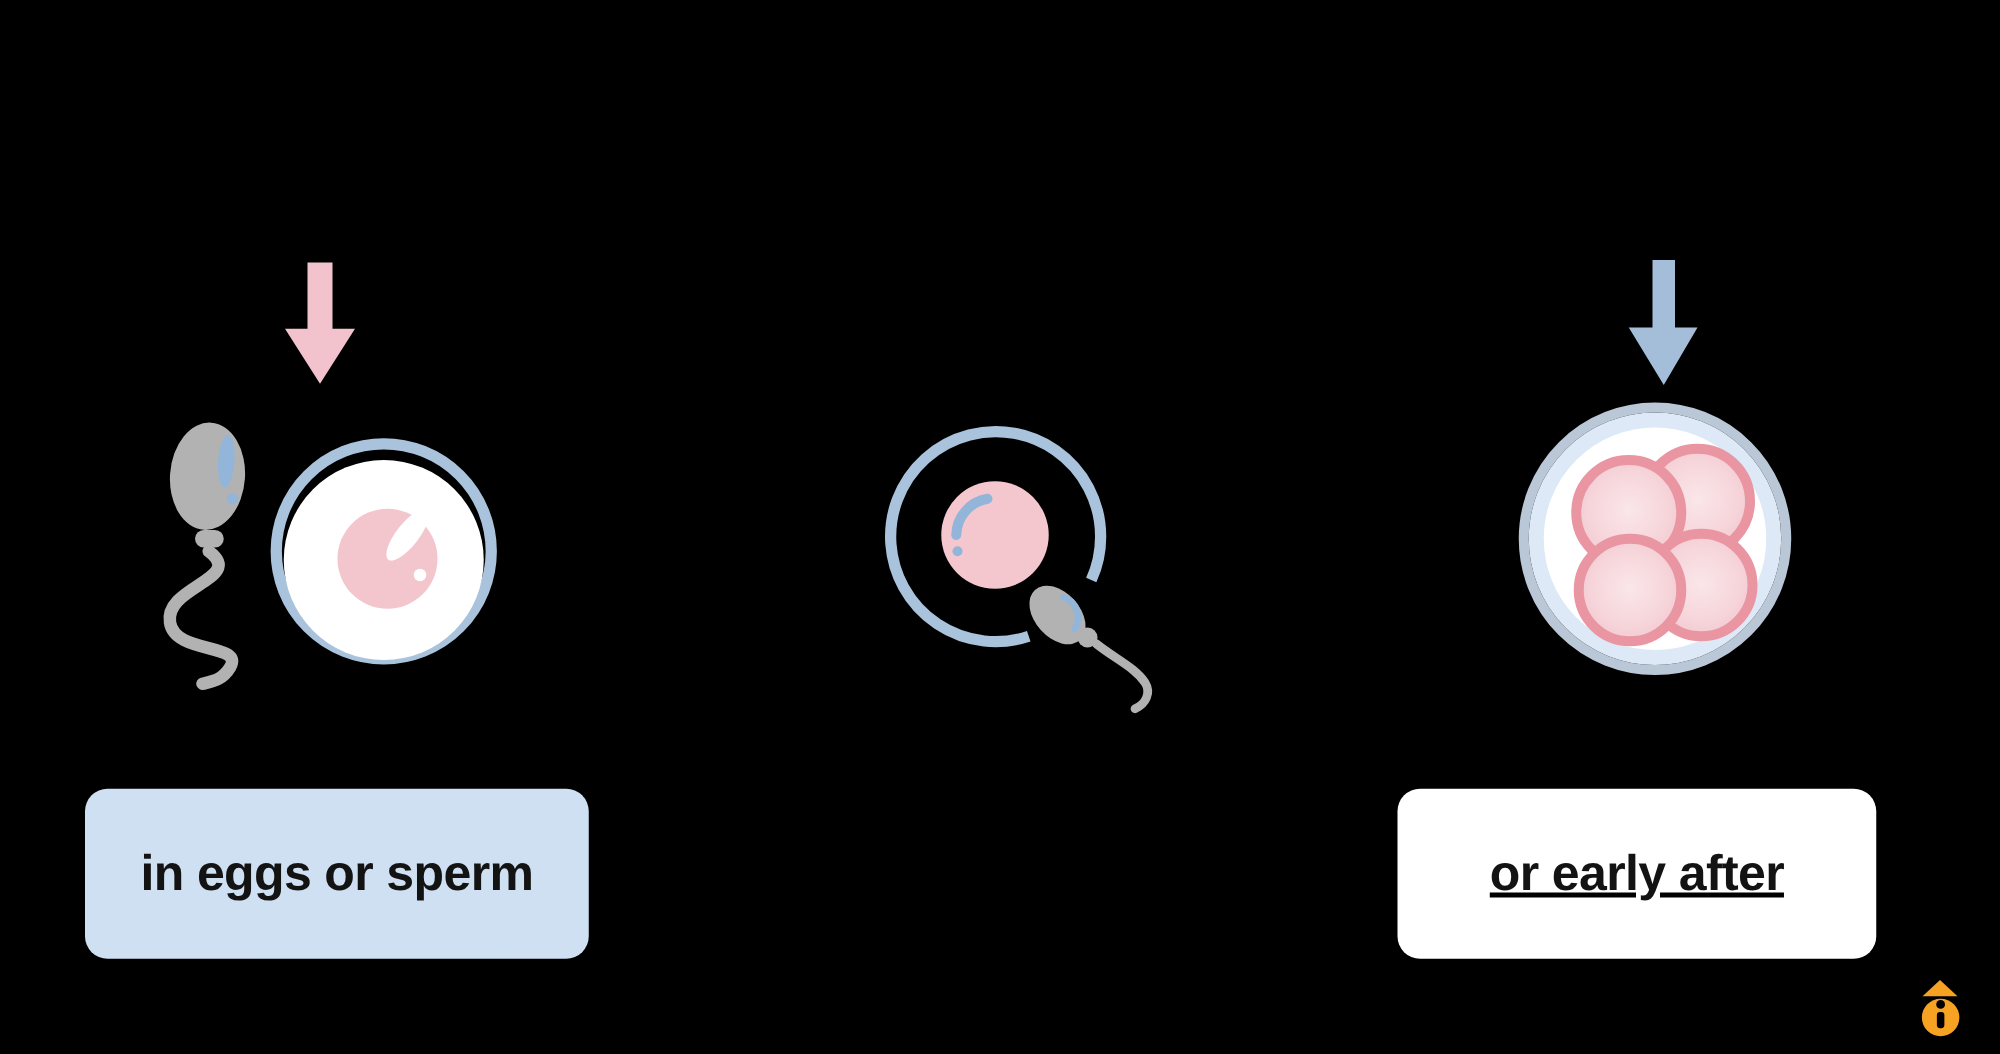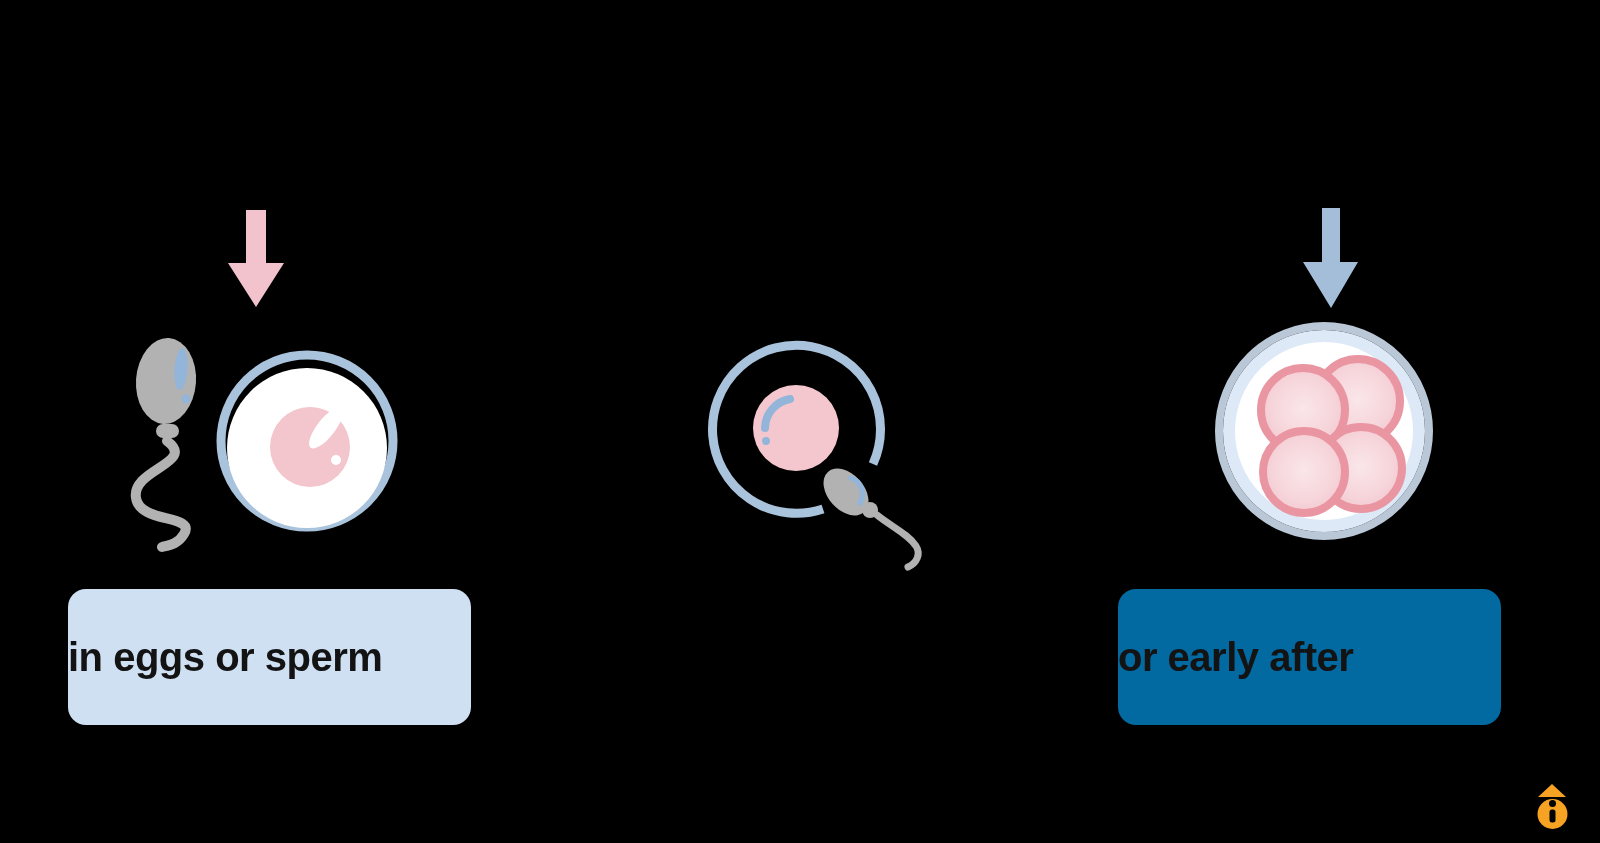--- a/index.html
+++ b/index.html
@@ -13,41 +13,43 @@
     position: relative;
     width: 1600px; height: 843px;
     background: #000000;
   }
   .stage > svg {
     position: absolute; left: 0; top: 0;
   }
   .caption-box {
     position: absolute;
     display: flex; flex-direction: column;
-    align-items: flex-start; justify-content: center;
+    align-items: center; justify-content: center;
     border-radius: 18px;
     text-align: center;
+    margin-top: 42px;
   }
   .caption-box .line {
     font-size: 40px;
     font-weight: 800;
     line-height: 53px;
     color: #131313;
     letter-spacing: -0.5px;
     white-space: nowrap;
   }
   #caption-left {
     left: 68px; top: 589px;
     width: 403px; height: 136px;
     background: #cfe0f2;
   }
   #caption-right {
     left: 1118px; top: 589px;
     width: 383px; height: 136px;
-    background: #0369a1;
+    background: #ffffff;
+    text-decoration: underline;
   }
 </style>
 </head>
 <body>
 
 <div class="stage">
 
   <svg width="1600" height="843" viewBox="0 0 1600 843">
     <defs>
       <radialGradient id="cellGrad" cx="50%" cy="48%" r="60%">

